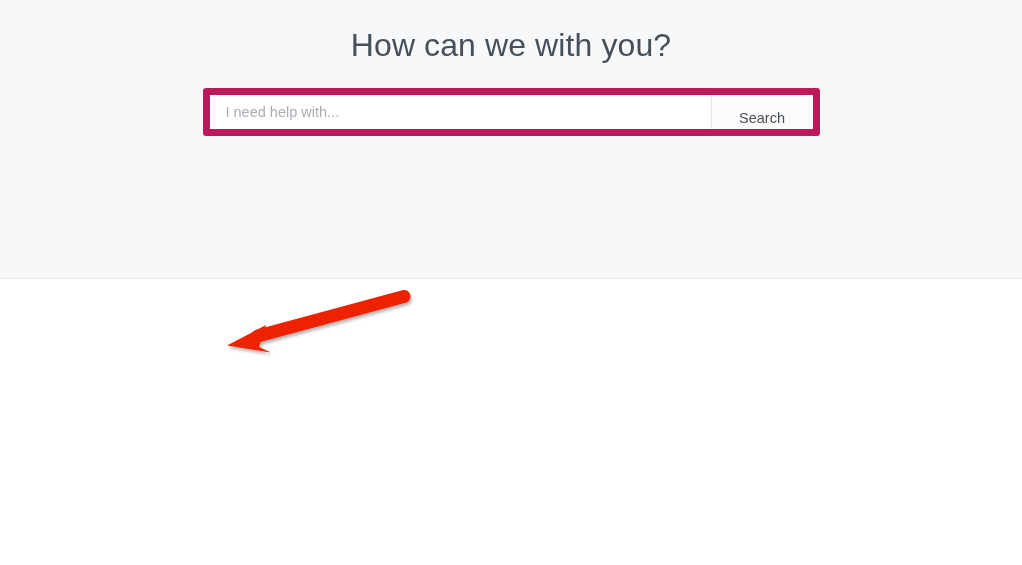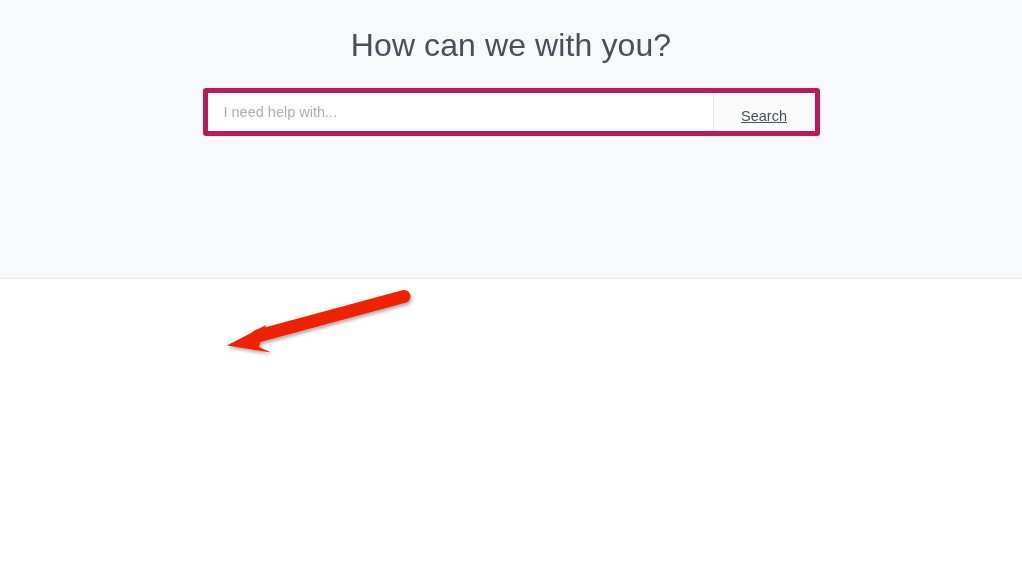--- a/index.html
+++ b/index.html
@@ -33,21 +33,21 @@
     letter-spacing: 0.1px;
     color: #46505a;
     line-height: 42px;
   }
   .search-wrap {
     margin: 22px auto 0;
     width: 617px;
     height: 48px;
     display: flex;
     background: #ffffff;
-    border: 5px solid #be185d;
+    border: 7px solid #be185d;
     border-radius: 3px;
     box-shadow: 0 1px 1px rgba(0,0,0,0.015);
     overflow: hidden;
   }
   .search-input {
     flex: 1 1 auto;
     border: none;
     outline: none;
     background: #ffffff;
     padding: 0 16px;
@@ -65,21 +65,20 @@
     flex: 0 0 101px;
     border: none;
     background: #fbfbfc;
     font-family: "Liberation Sans", sans-serif;
     font-size: 14.5px;
     color: #4a5058;
     cursor: pointer;
     height: 100%;
     padding: 0;
     line-height: 46px;
-    text-decoration: underline;
   }
 
   
   .main {
     position: relative;
     padding: 0;
   }
 
   
   .arrow-annotation {

